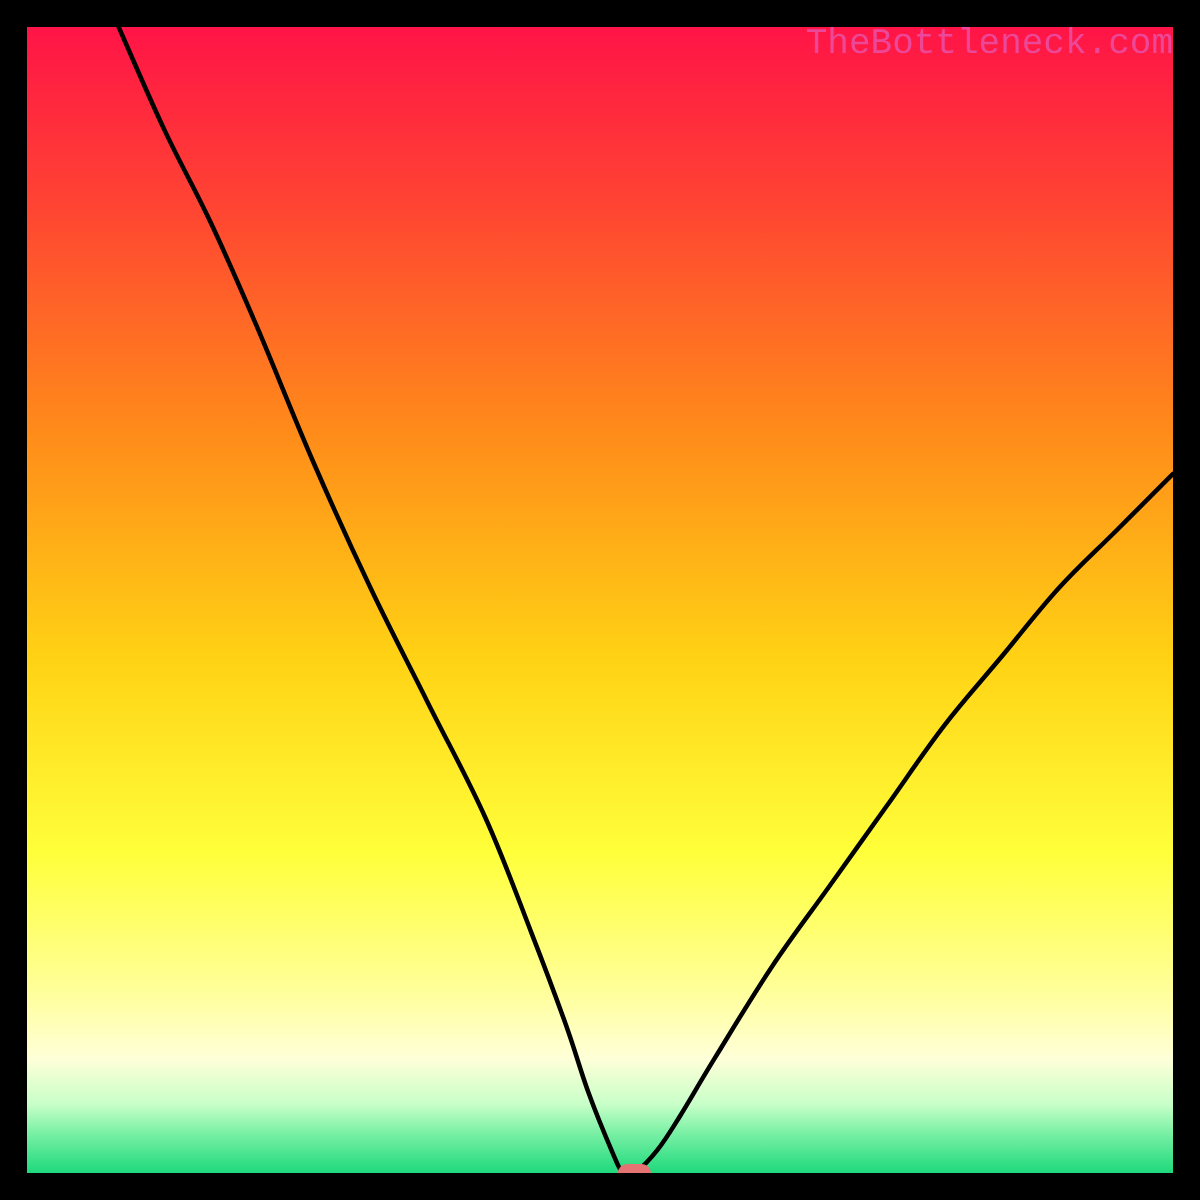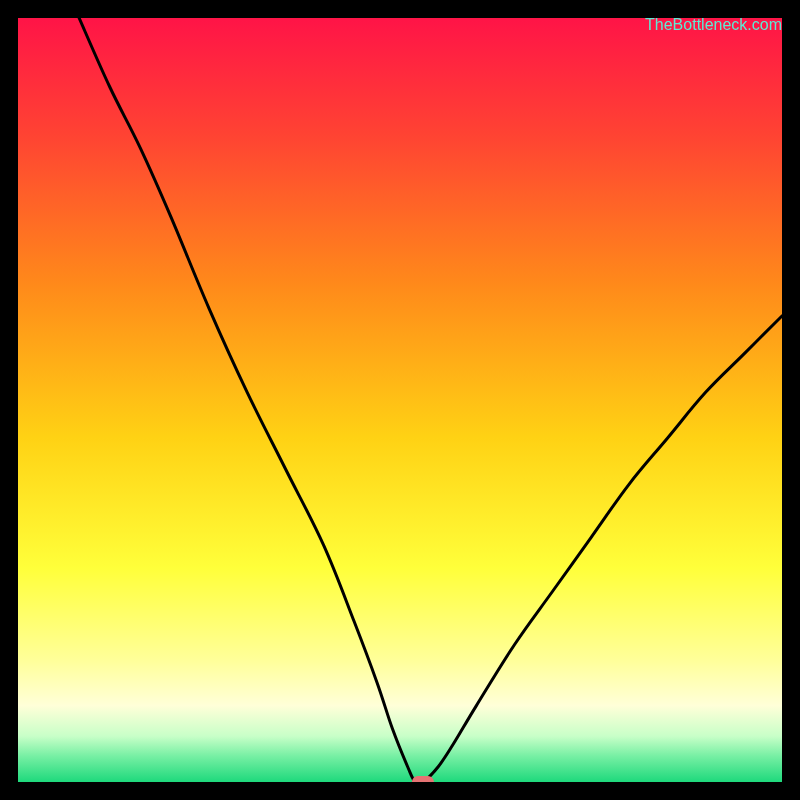--- a/index.html
+++ b/index.html
@@ -15,24 +15,25 @@
     position: absolute;
     left: 18px;
     top: 18px;
     width: 764px;
     height: 764px;
   }
   .watermark {
     position: absolute;
     top: -2px;
     right: 0;
-    color: #5eead4;
-    font-size: 16px;
+    color: #ec4899;
+    font-size: 24px;
     font-weight: 500;
     z-index: 50;
+    font-family: Liberation Mono, monospace;
   }
   svg { display:block; }
 </style>
 </head>
 <body>
 
 <div class="chart-area">
   <div class="watermark">TheBottleneck.com</div>
   <svg width="764" height="764" viewBox="0 0 764 764">
     <defs>

